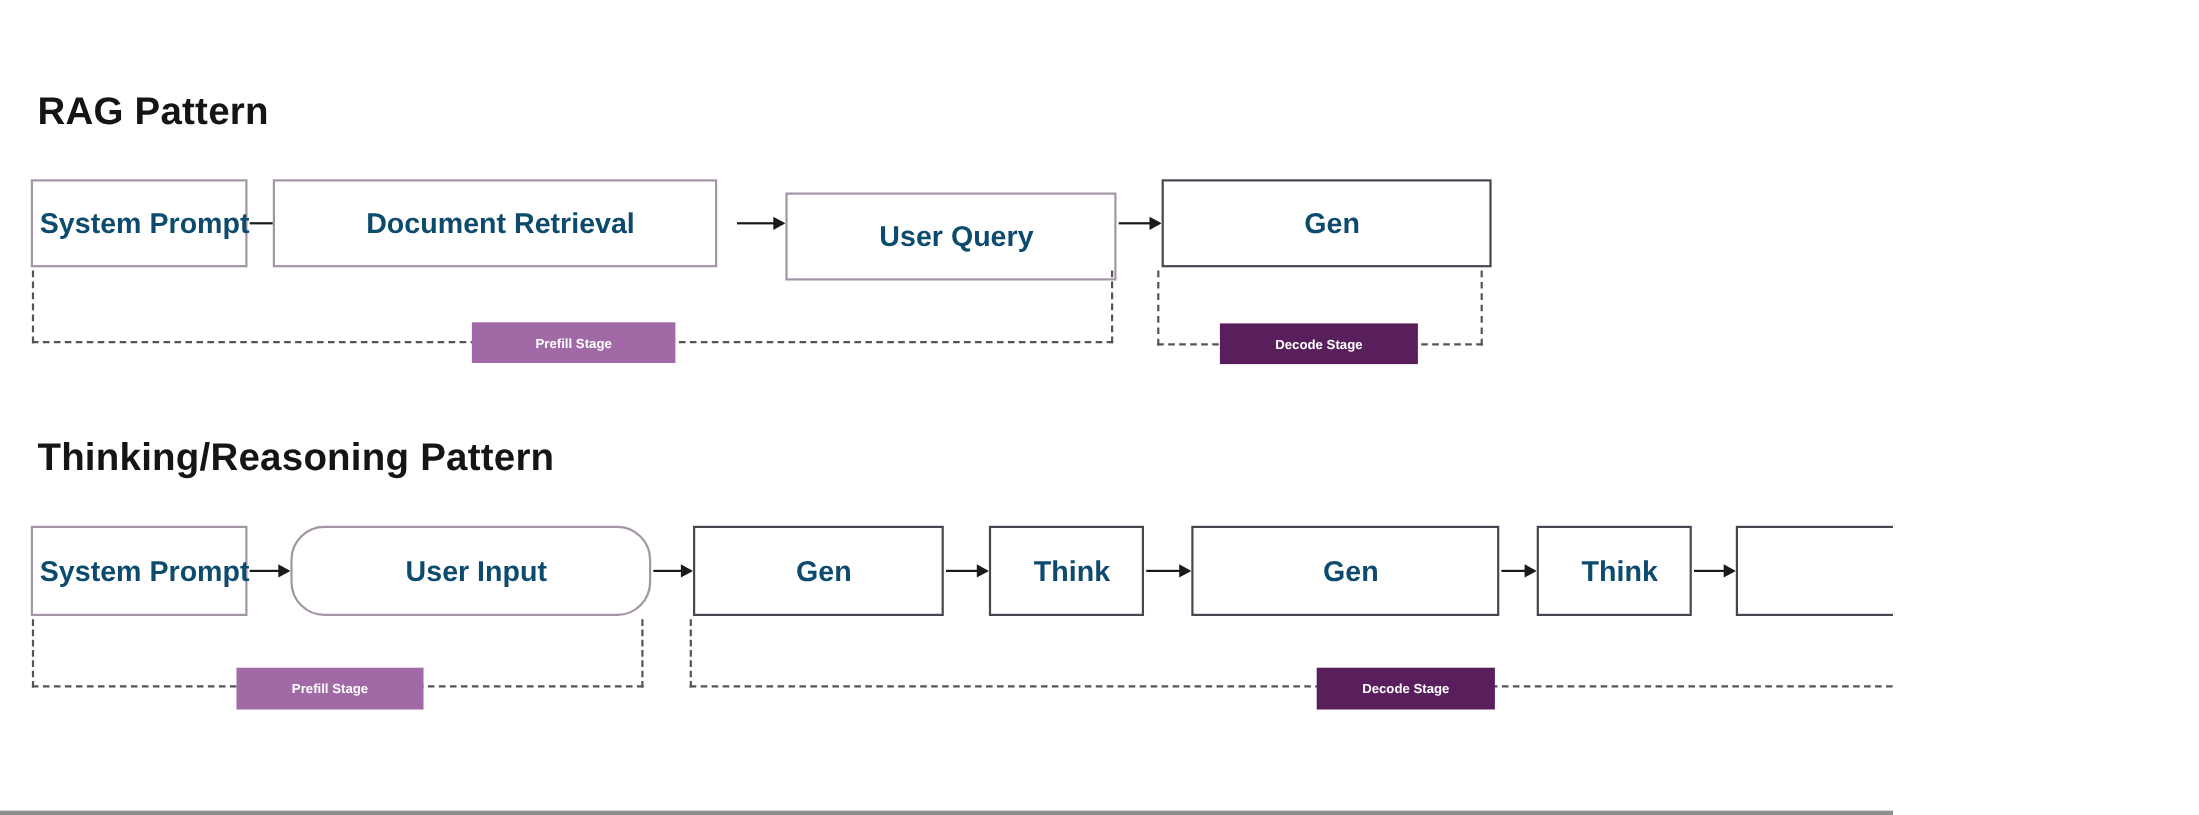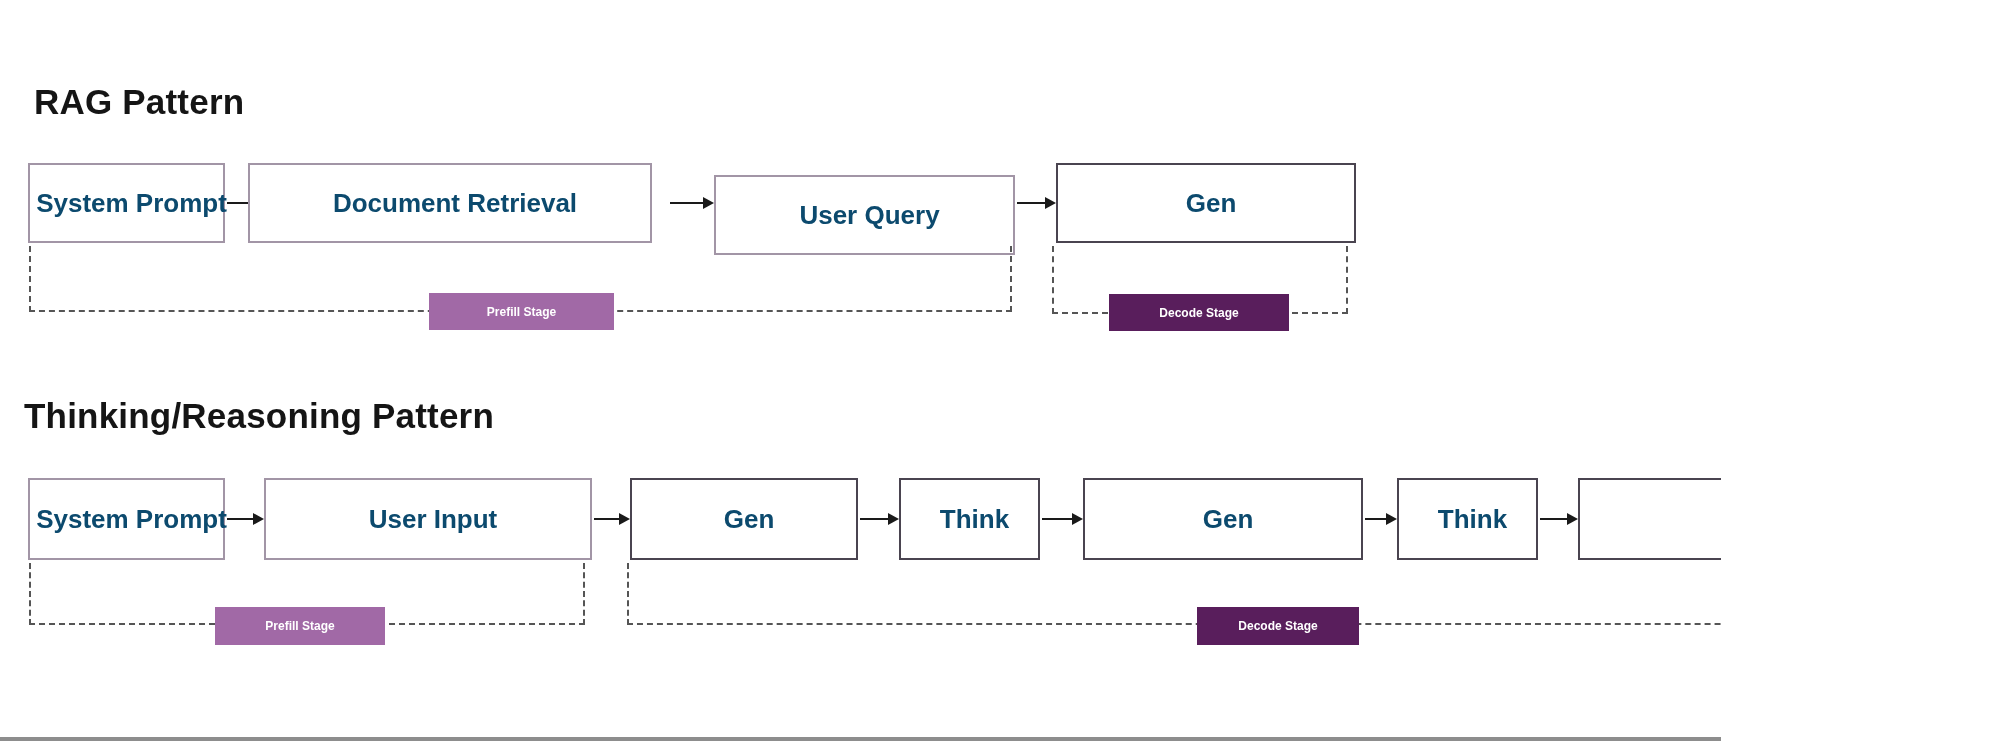--- a/index.html
+++ b/index.html
@@ -54,26 +54,26 @@
   <div class="arrow" style="left:1017px; top:202px; width:37px;"></div>
 
   <div class="node dark" style="left:1056px; top:163px; width:300px; height:80px;">Gen</div>
 
   <div class="bracket" style="left:29px; top:246px; width:983px; height:66px;"></div>
   <div class="stage prefill" style="left:429px; top:293px; width:185px; height:37px;">Prefill Stage</div>
 
   <div class="bracket" style="left:1052px; top:246px; width:296px; height:68px;"></div>
   <div class="stage decode" style="left:1109px; top:294px; width:180px; height:37px;">Decode Stage</div>
 
-  <div class="title" style="left:24px; top:396px;">Thinking/Reasoning Pattern</div>
+  <div class="title" style="left:34px; top:396px;">Thinking/Reasoning Pattern</div>
 
   <div class="node" style="left:28px; top:478px; width:197px; height:82px;">System Prompt</div>
   <div class="arrow" style="left:227px; top:518px; width:35px;"></div>
 
-  <div class="node" style="left:264px; top:478px; width:328px; height:82px;">User Input</div>
+  <div class="node" style="left:264px; top:478px; width:328px; height:82px;border-radius:31px;">User Input</div>
   <div class="arrow" style="left:594px; top:518px; width:34px;"></div>
 
   <div class="node dark" style="left:630px; top:478px; width:228px; height:82px;">Gen</div>
   <div class="arrow" style="left:860px; top:518px; width:37px;"></div>
 
   <div class="node dark" style="left:899px; top:478px; width:141px; height:82px;">Think</div>
   <div class="arrow" style="left:1042px; top:518px; width:39px;"></div>
 
   <div class="node dark" style="left:1083px; top:478px; width:280px; height:82px;">Gen</div>
   <div class="arrow" style="left:1365px; top:518px; width:30px;"></div>

